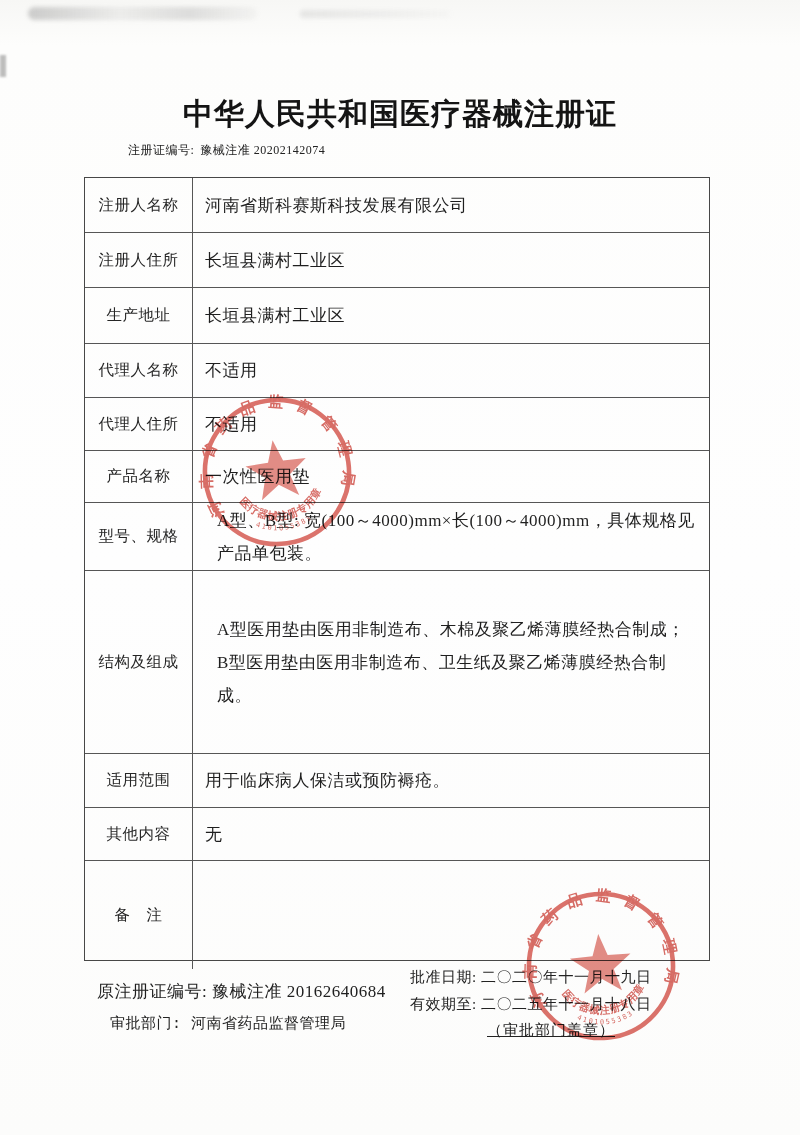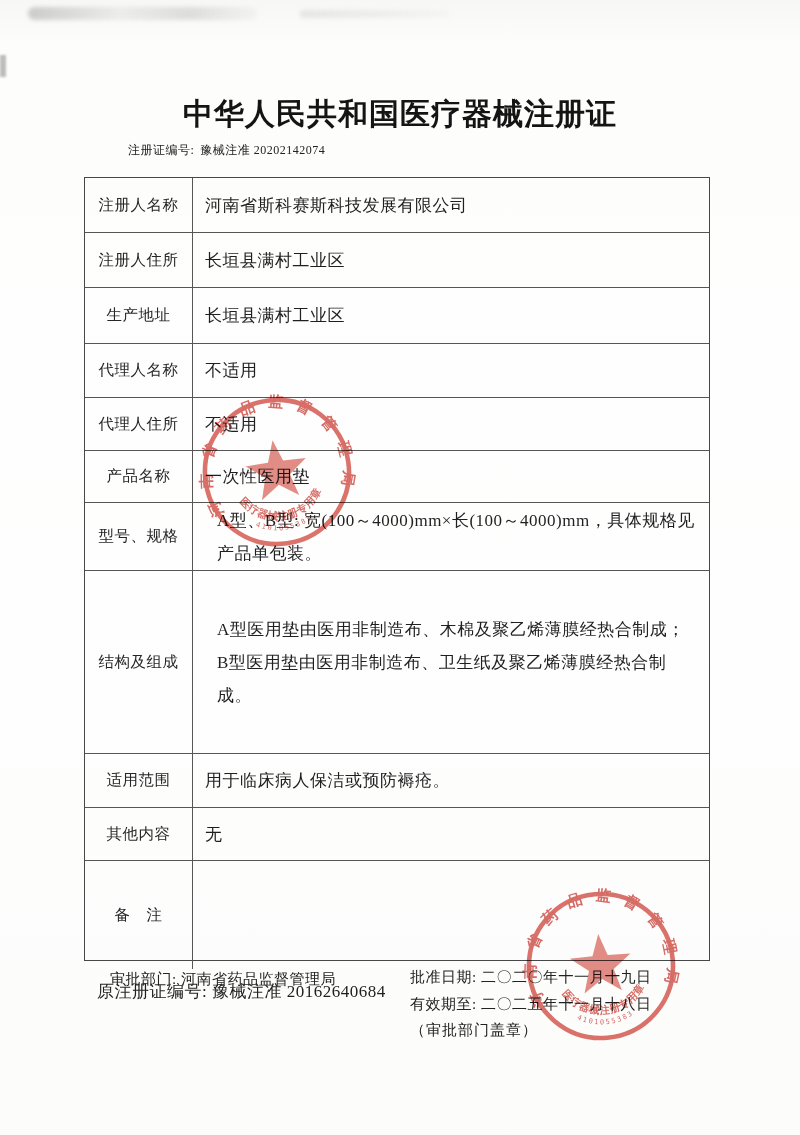--- a/index.html
+++ b/index.html
@@ -56,23 +56,23 @@
     width:108px;flex:0 0 108px;border-right:1px solid #565656;box-sizing:border-box;
     display:flex;align-items:center;justify-content:center;
     font-size:15.5px;color:#262626;letter-spacing:.5px;text-align:center;
   }
   .cell-value{
     flex:1;display:flex;align-items:center;box-sizing:border-box;
     padding:6px 14px 6px 12px;font-size:17px;line-height:33px;color:#1f1f1f;
     letter-spacing:.5px;
   }
 
-  .dept-line{position:absolute;left:110px;top:970px;font-size:15px;color:#222;letter-spacing:.5px;}
+  .dept-line{position:absolute;left:110px;top:1014px;font-size:15px;color:#222;letter-spacing:.5px;font-family:Liberation Mono, monospace;}
   .dates-block{position:absolute;left:410px;top:964px;width:282px;font-size:15px;color:#222;letter-spacing:.5px;line-height:26.5px;}
-  .dates-block .seal-note{text-align:left;letter-spacing:1px;}
+  .dates-block .seal-note{text-align:center;letter-spacing:1px;text-decoration:underline;}
 
   .stamp{position:absolute;width:170px;height:170px;mix-blend-mode:multiply;opacity:.82;}
   .stamp-1{left:192px;top:387px;}
   .stamp-2{left:516px;top:881px;}
   .stamp .ring{fill:none;stroke:#d5544b;stroke-width:4.6;}
   .stamp .star{fill:#d5544b;fill-opacity:.82;}
   .stamp text{fill:#cf4b43;}
   .stamp .s-top{font-family:"Liberation Sans","DejaVu Sans",sans-serif;font-weight:bold;font-size:15px;letter-spacing:12.5px;}
   .stamp .s-bot{font-family:"Liberation Sans","DejaVu Sans",sans-serif;font-weight:bold;font-size:10.5px;letter-spacing:.5px;}
   .stamp .s-num{font-family:"DejaVu Sans Mono","Liberation Mono",monospace;font-size:7px;letter-spacing:1.8px;}

